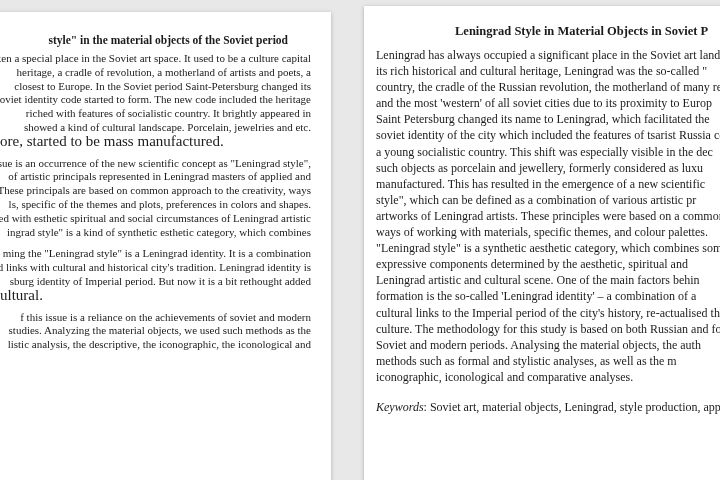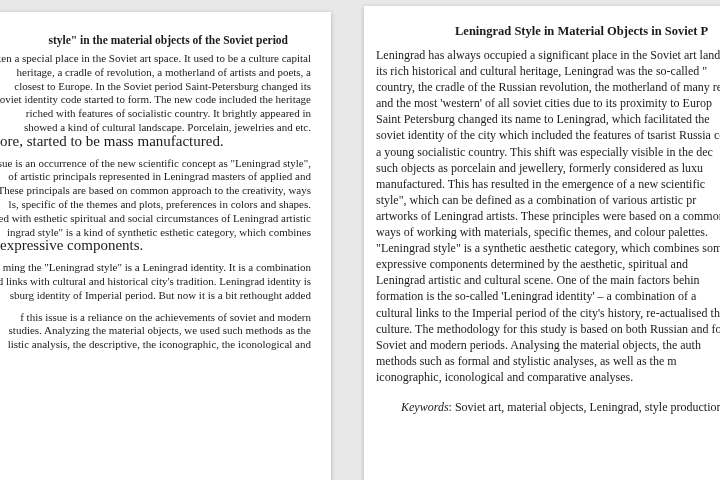--- a/index.html
+++ b/index.html
@@ -41,21 +41,21 @@
     padding-left: 91px; white-space: nowrap;
   }
   .rp-body {
     margin-top: 8px; font-size: 12px; line-height: 16.1px;
     padding-left: 12px; white-space: pre-line; text-align: left;
   }
   .rp-keywords {
     margin-top: 14px; padding-left: 12px;
     font-size: 12px; line-height: 16px; white-space: nowrap;
   }
-  .kw-label { font-style: italic; margin-left: 25px; }
+  .kw-label { font-style: italic; }
 </style>
 </head>
 <body>
 
 <div class="page page-left">
   <div class="lp-title">style" in the material objects of the Soviet period</div>
   <div class="lp-body">
     <div class="para">
       <div class="para-lines">ken a special place in the Soviet art space. It used to be a culture capital
 heritage, a cradle of revolution, a motherland of artists and poets, a
@@ -65,26 +65,26 @@
 showed a kind of cultural landscape. Porcelain, jewelries and etc.</div>
       <div class="para-last">ore, started to be mass manufactured.</div>
     </div>
     <div class="para">
       <div class="para-lines">sue is an occurrence of the new scientific concept as "Leningrad style",
 of artistic principals represented in Leningrad masters of applied and
 These principals are based on common approach to the creativity, ways
 ls, specific of the themes and plots, preferences in colors and shapes.
 ned with esthetic spiritual and social circumstances of Leningrad artistic
 ingrad style" is a kind of synthetic esthetic category, which combines</div>
-      <div class="para-last">expressive components.</div>
     </div>
     <div class="para">
       <div class="para-lines">ming the "Leningrad style" is a Leningrad identity. It is a combination
 d links with cultural and historical city's tradition. Leningrad identity is
 sburg identity of Imperial period. But now it is a bit rethought added</div>
+      <div class="para-last">ultural.</div>
     </div>
     <div class="para">
       <div class="para-lines">f this issue is a reliance on the achievements of soviet and modern
 studies. Analyzing the material objects, we used such methods as the
 listic analysis, the descriptive, the iconographic, the iconological and</div>
     </div>
   </div>
 </div>
 
 <div class="page page-right">

